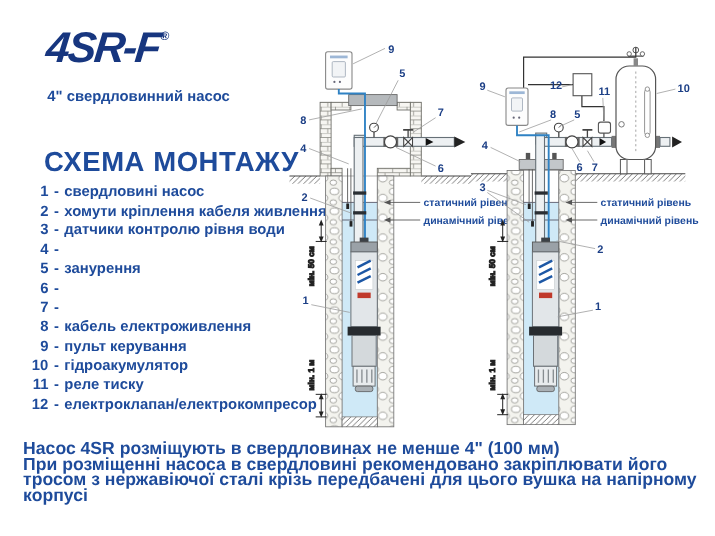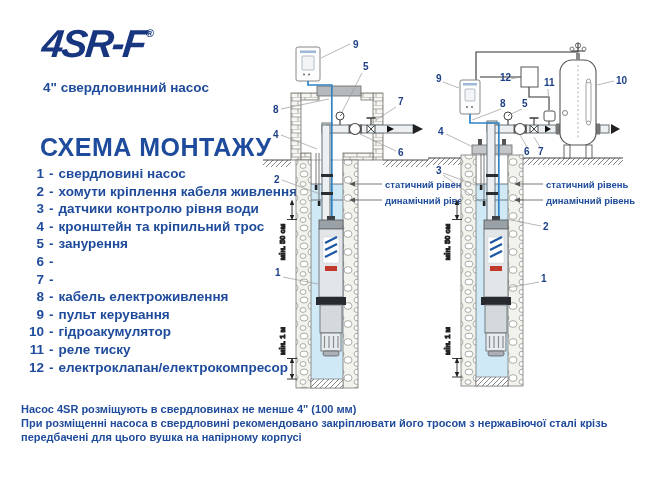--- a/index.html
+++ b/index.html
@@ -8,21 +8,21 @@
   .logo{position:absolute;left:42px;top:22px;color:#17367f;font-size:39px;font-weight:800;
         font-style:italic;letter-spacing:-2px;transform:skewX(-6deg);white-space:nowrap;}
   .logo sup{font-size:11px;font-style:normal;letter-spacing:0;vertical-align:20px;}
   .subtitle{position:absolute;left:43px;top:80px;color:#1e4b9b;font-size:13.5px;font-weight:700;}
   .title{position:absolute;left:40px;top:121px;color:#1e4b9b;font-size:25px;font-weight:800;
          letter-spacing:.5px;margin-top:12px;}
   .legend{position:absolute;left:18px;top:166px;color:#1e4b9b;font-size:13.5px;font-weight:700;}
   .lrow{display:flex;align-items:baseline;height:17.6px;white-space:nowrap;}
   .lnum{display:inline-block;width:26px;text-align:right;}
   .lsep{margin:0 5px;}
-  .footer{position:absolute;left:21px;top:402px;width:620px;color:#1e4b9b;font-size:11px;
+  .footer{position:absolute;left:21px;top:402px;width:620px;color:#1e4b9b;font-size:16px;
           font-weight:700;line-height:14px;}
   .footer p{margin:0;}
   .dsvg{position:absolute;top:25px;}
   .dsvg text{font-family:"Liberation Sans",sans-serif;}
   .co{font-size:10px;font-weight:700;fill:#1c3f86;}
   .lvl{font-size:9.5px;font-weight:700;fill:#1e4b9b;}
   .dim{font-size:7.5px;font-weight:700;fill:#222;}
   .ldr{stroke:#999;stroke-width:.7;fill:none;}
   .pipe-f{fill:#edf0f2;stroke:#667077;stroke-width:1;}
   .wire{stroke:#333;stroke-width:1.1;fill:none;}
@@ -50,21 +50,20 @@
         <span>хомути кріплення кабеля живлення</span>
       </div>
     <div class="lrow">
         <span class="lnum">3</span>
         <span class="lsep">-</span>
         <span>датчики контролю рівня води</span>
       </div>
     <div class="lrow">
         <span class="lnum">4</span>
         <span class="lsep">-</span>
-        <span>кронштейн та кріпильний трос</span>
       </div>
     <div class="lrow">
         <span class="lnum">5</span>
         <span class="lsep">-</span>
         <span>занурення</span>
       </div>
     <div class="lrow">
         <span class="lnum">6</span>
         <span class="lsep">-</span>
       </div>

